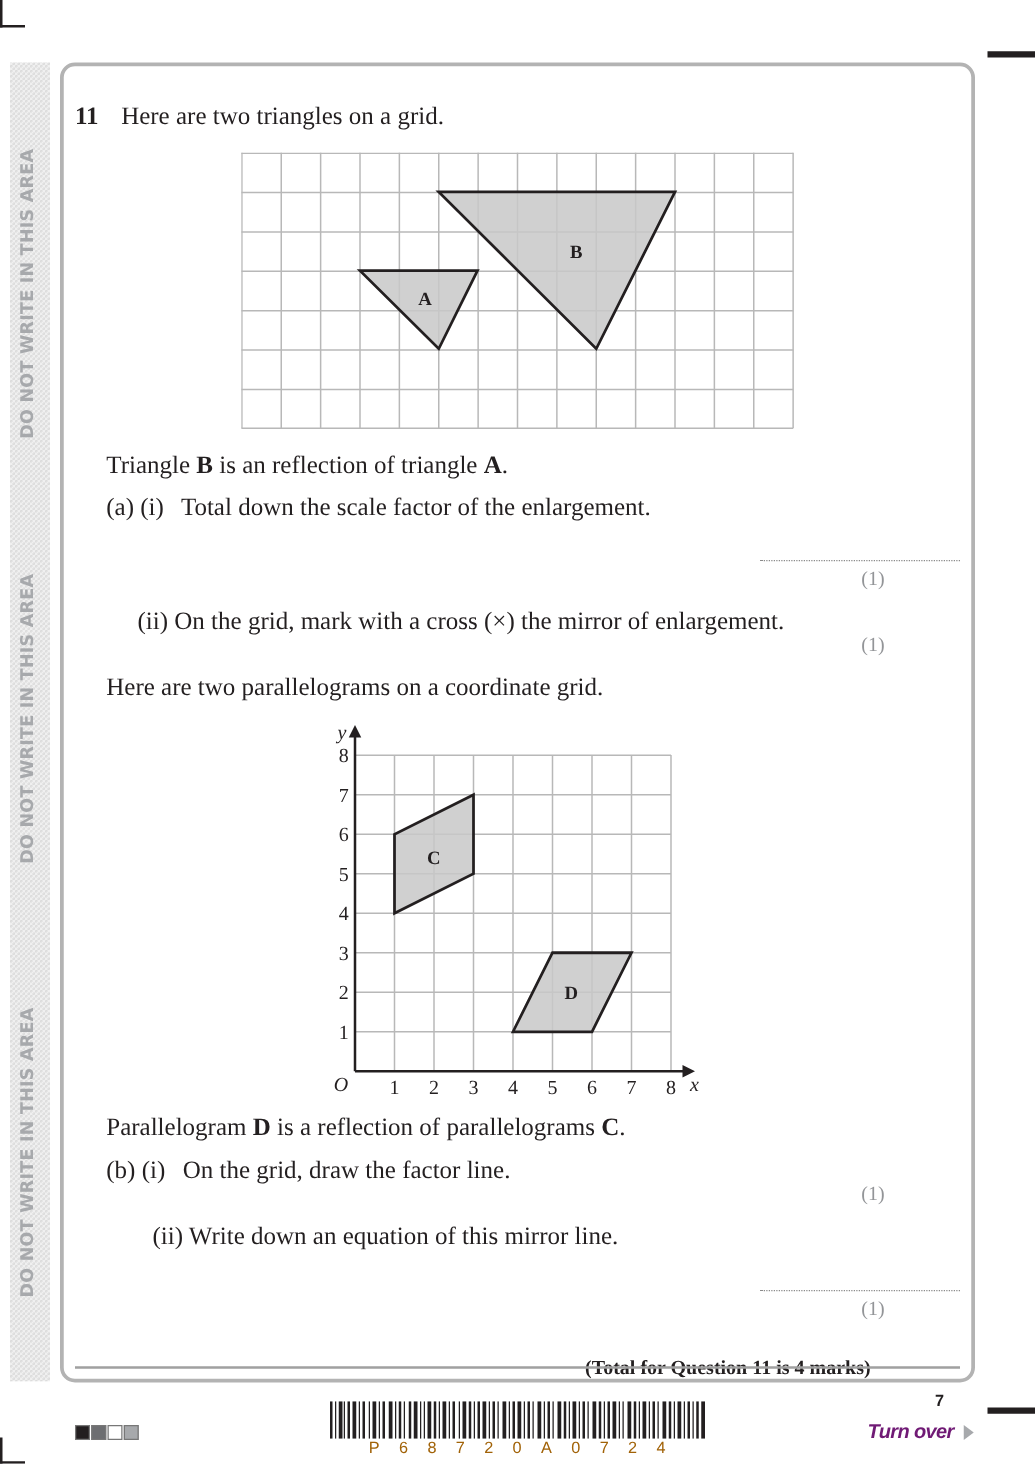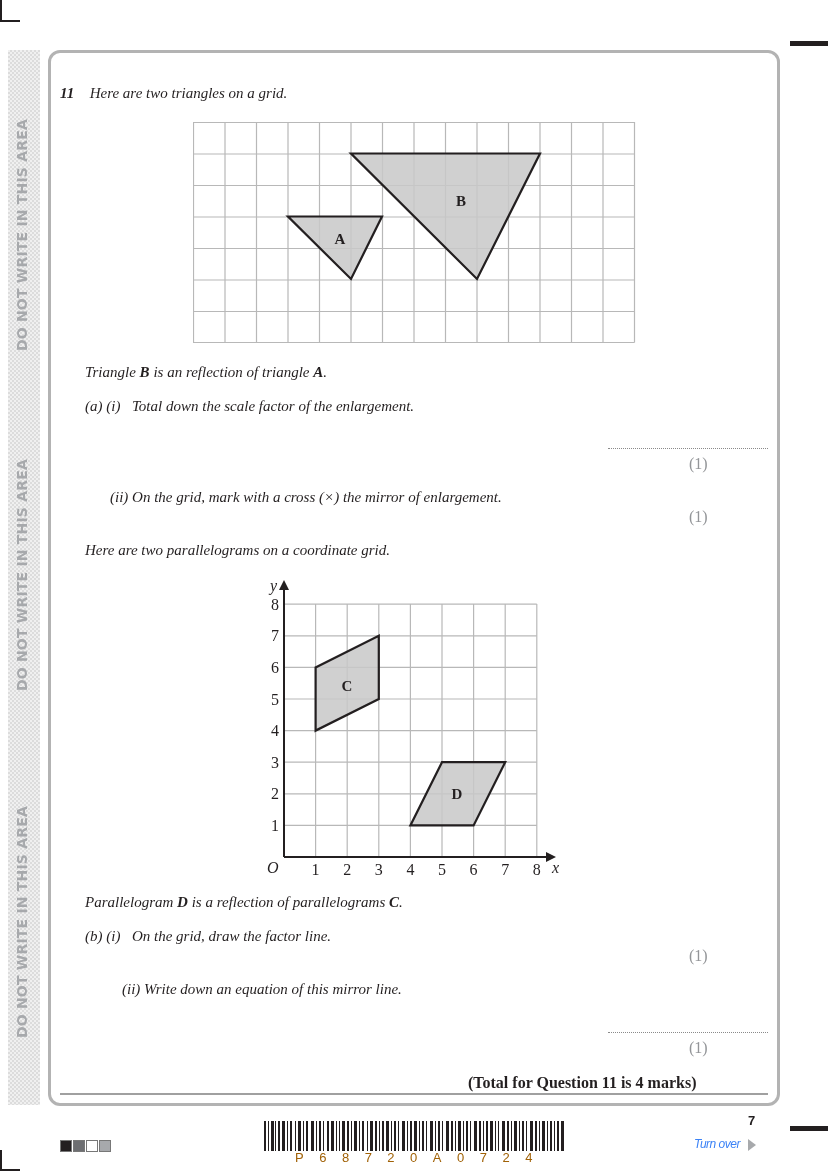--- a/index.html
+++ b/index.html
@@ -10,28 +10,28 @@
   .strip { position:absolute; left:8px; top:50px; width:32px; height:1055px;
            background-color:#f0f0f0;
            background-image: linear-gradient(45deg, #dcdcdc 25%, transparent 25%, transparent 75%, #dcdcdc 75%),
                              linear-gradient(45deg, #dcdcdc 25%, transparent 25%, transparent 75%, #dcdcdc 75%);
            background-size:4px 4px; background-position:0 0, 2px 2px; }
   .strip-text { position:absolute; left:24px; width:260px; height:20px; margin-left:-130px; margin-top:-10px;
                 transform:rotate(-90deg); text-align:center; font-family:"DejaVu Sans", sans-serif;
                 font-weight:bold; font-size:14px; letter-spacing:0.2px; color:#a7a9ac; white-space:nowrap; }
   .frame { position:absolute; left:48px; top:50px; width:726px; height:1050px;
            border:3px solid #b3b3b3; border-radius:12px; }
-  .text { position:absolute; font-size:15px; line-height:18px; white-space:nowrap;font-style:italic; }
+  .text { position:absolute; font-size:20px; line-height:18px; white-space:nowrap; }
   .qnum { font-weight:bold; }
   .mark { position:absolute; font-size:16px; color:#939598; }
   .dotline { position:absolute; height:0; border-top:1px dotted #8a8a8a; }
-  .total { position:absolute; font-weight:bold; font-size:16px; white-space:nowrap; }
+  .total { position:absolute; font-weight:bold; font-size:16px; white-space:nowrap;margin-top:12px; }
   .rule { position:absolute; left:60px; width:708px; height:0; border-top:2px solid #a0a0a0; }
   .page-num { position:absolute; font-family:"Liberation Sans", sans-serif; font-weight:bold; font-size:13px; }
-  .turn-over { position:absolute; font-family:"Liberation Sans", sans-serif; font-style:italic; font-size:12px; font-weight:normal; color:#3b82f6; letter-spacing:-0.5px; }
+  .turn-over { position:absolute; font-family:"Liberation Sans", sans-serif; font-style:italic; font-size:16px; font-weight:bold; color:#701a75; letter-spacing:-0.5px; }
   .tri-arrow { display:inline-block; width:0; height:0; border-top:6px solid transparent; border-bottom:6px solid transparent; border-left:8px solid #a7a9ac; margin-left:8px; vertical-align:middle; }
   .squares { position:absolute; left:60px; top:1140px; display:flex; gap:1px; }
   .squares span { display:block; width:10px; height:10px; border:1px solid #777; }
   .barcode-label { position:absolute; font-family:"Liberation Sans", sans-serif; font-size:13px; letter-spacing:15.5px; color:#a16207; }
   svg text { font-family:"Liberation Serif", "DejaVu Serif", serif; }
 </style>
 </head>
 <body>
 
 <div class="crop-mark" style="left:0;top:0;width:2px;height:22px;"></div>

